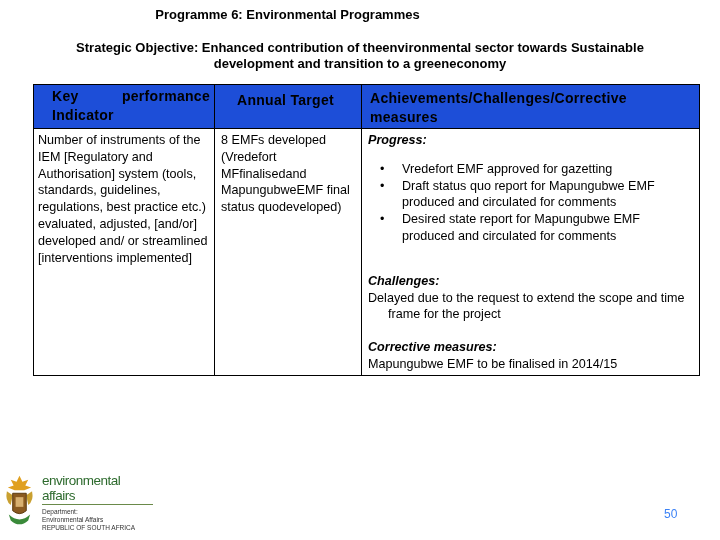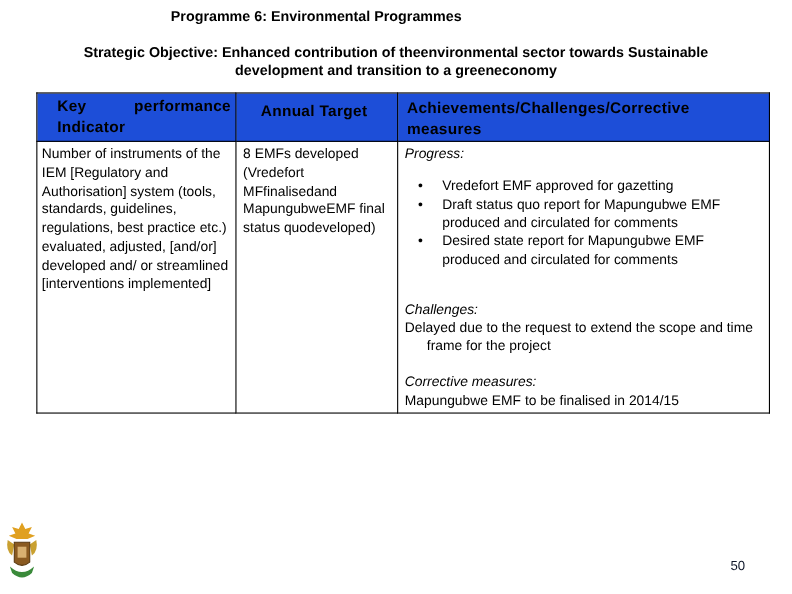--- a/index.html
+++ b/index.html
@@ -24,35 +24,35 @@
     }
     table.kpi th {
       background: #1d4ed8; font-weight: bold; font-size: 14px; line-height: 19px;
       padding: 2px 4px 0 18px; height: 39px; letter-spacing: 0.3px;
     }
     table.kpi td {
       font-size: 12.6px; line-height: 16.8px; padding: 3px 4px 2px 4px; height: 222px;
     }
     .kpi-header { display: flex; justify-content: space-between; }
     .hdr-target { padding-left: 4px; padding-top: 4px; display: block; }
-    .sec-label { font-weight: normal; font-style: italic; display: block; }
+    .sec-label { font-weight: bold; font-style: italic; display: block; }
     ul.bullets { list-style: none; margin: 12px; padding: 0; }
     ul.bullets li { position: relative; padding-left: 22px; }
     ul.bullets li::before { content: "\2022"; position: absolute; left: 0; }
     .hang { padding-left: 20px; text-indent: -20px; }
     .spacer { height: 16px; }
     .logo {
       position: absolute; left: 3px; top: 470px; width: 150px; height: 64px;
       display: flex; align-items: center;
     }
     .crest { width: 34px; height: 62px; }
     .logo-text { margin-left: 6px; }
     .logo-name { font-size: 13.5px; color: #2d6a2d; letter-spacing: -0.5px; border-bottom: 1px solid #6a8a4a; padding-bottom: 1px; }
     .logo-sub { font-size: 6.5px; color: #333; line-height: 8px; margin-top: 3px; }
-    .page-num { position: absolute; left: 664px; top: 507px; font-size: 12px; color: #0f172a; }
+    .page-num { position: absolute; left: 664px; top: 507px; font-size: 12px; color: #3b82f6; }
   </style>
 </head>
 <body>
 
 <div class="title">Programme 6: Environmental Programmes</div>
 <div class="objective">Strategic Objective: Enhanced contribution of theenvironmental sector towards Sustainable development and transition to a greeneconomy</div>
 
 <table class="kpi">
   <colgroup>
     <col style="width:181px">
@@ -103,15 +103,23 @@
 
 <div class="logo">
   <svg class="crest" viewBox="0 0 34 62">
     <path d="M17 4 L20 10 L26 8 L23 14 L29 16 L22 19 L12 19 L5 16 L11 14 L8 8 L14 10 Z" fill="#e0a020"></path>
     <path d="M4 20 Q2 30 8 34 L10 24 Z" fill="#c9a030"></path>
     <path d="M30 20 Q32 30 26 34 L24 24 Z" fill="#c9a030"></path>
     <path d="M10 22 L24 22 L24 40 Q17 46 10 40 Z" fill="#8a5a20" stroke="#5a3a10" stroke-width="1"></path>
     <rect x="13" y="26" width="8" height="10" fill="#d8b070"></rect>
     <path d="M6 44 Q17 54 28 44 L26 50 Q17 58 8 50 Z" fill="#3a8a3a"></path>
   </svg>
+  <div class="logo-text">
+    <div class="logo-name">environmental affairs</div>
+    <div class="logo-sub">
+      <div>Department:</div>
+      <div>Environmental Affairs</div>
+      <div>REPUBLIC OF SOUTH AFRICA</div>
+    </div>
+  </div>
 </div>
 
 <div class="page-num">50</div>
 
 </body></html>

